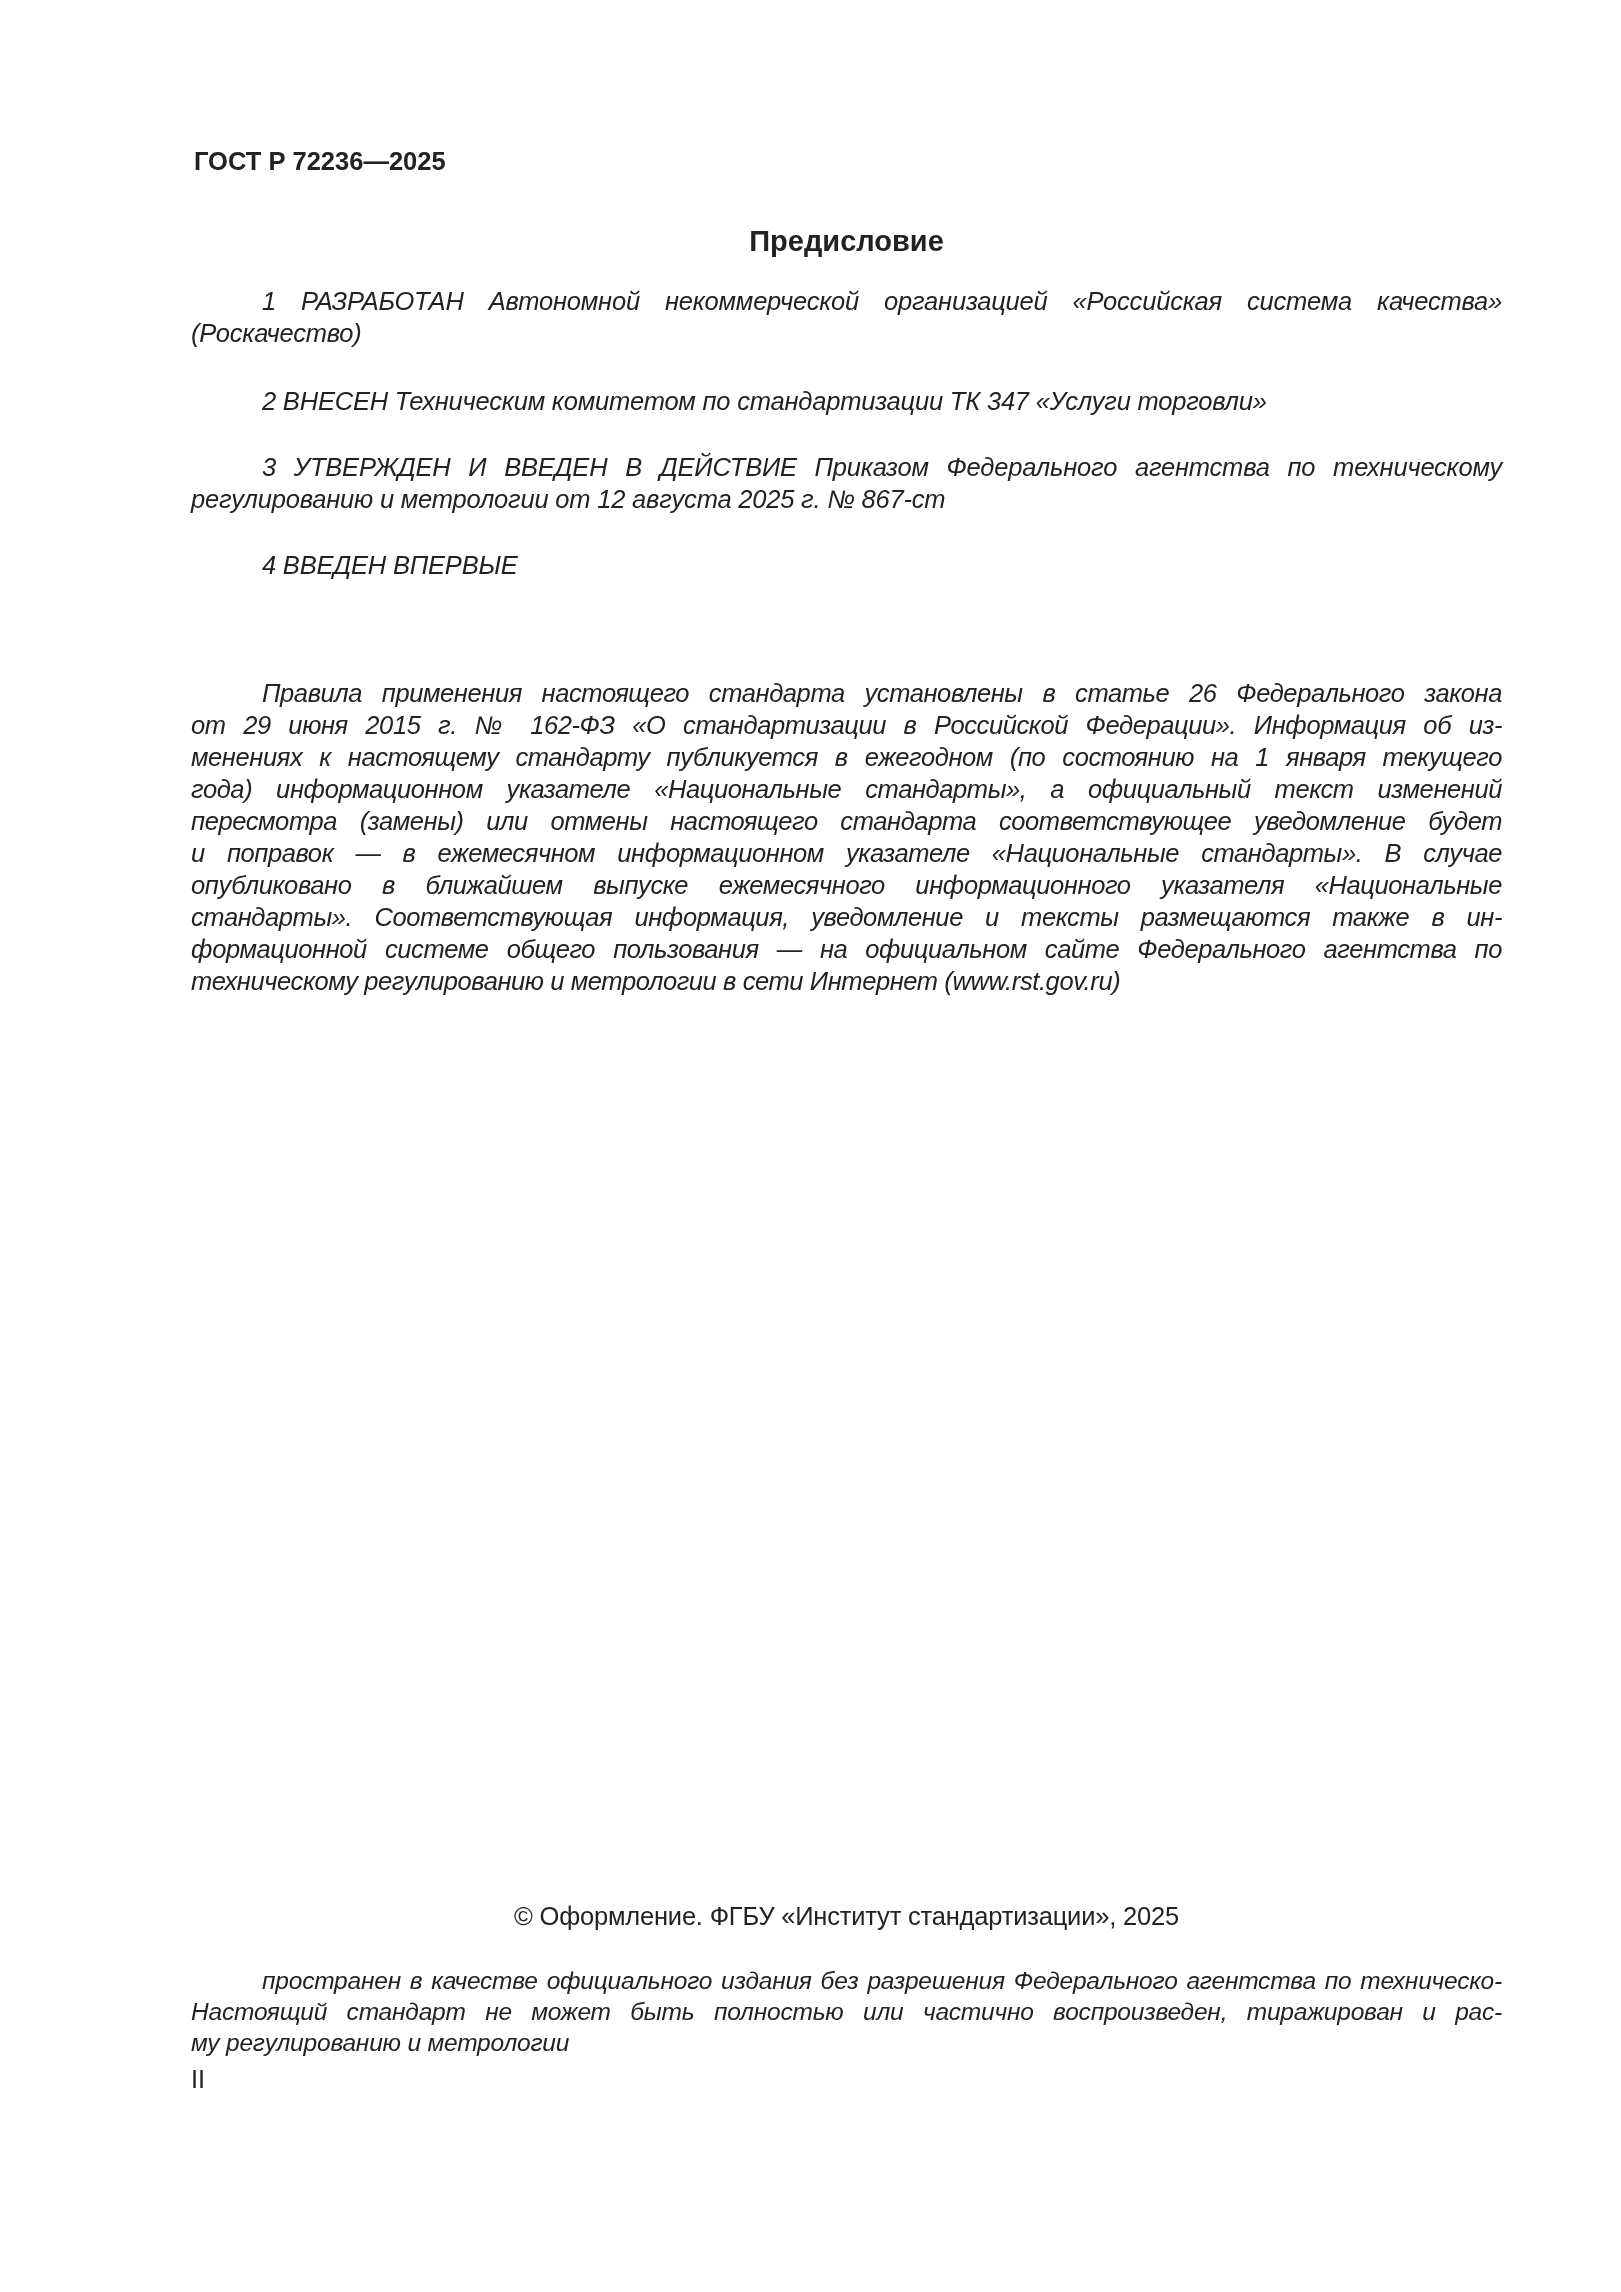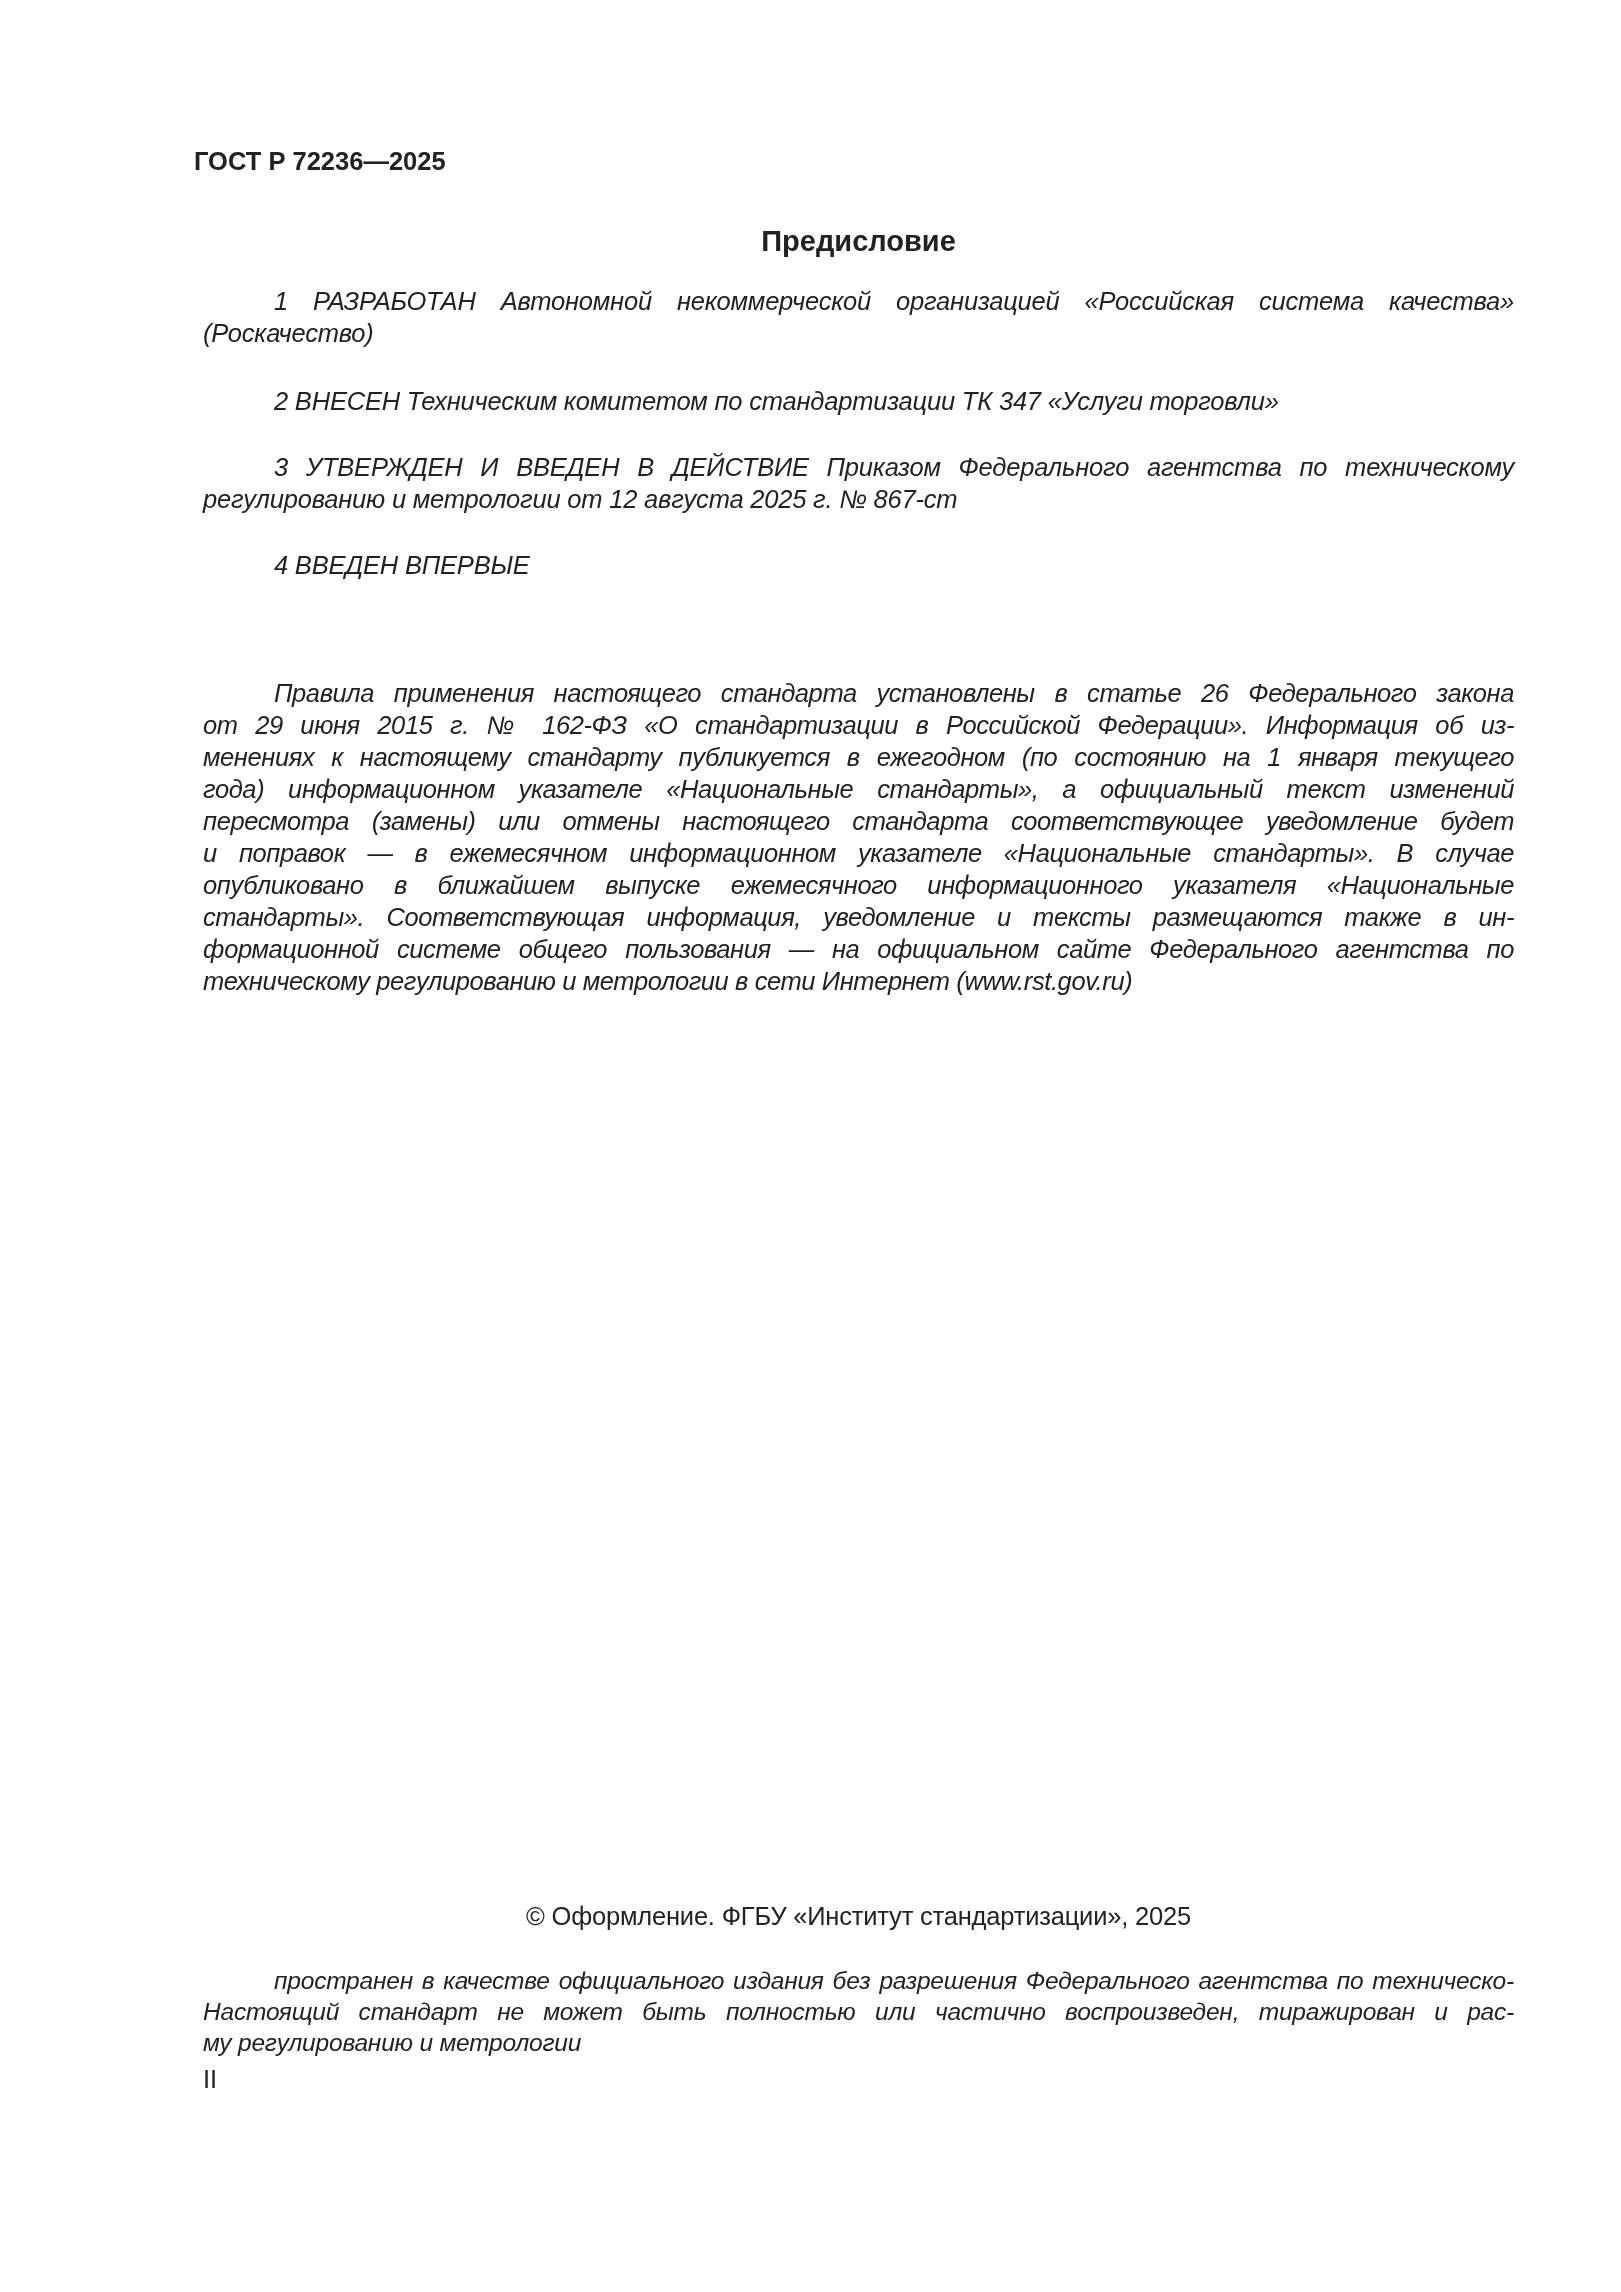--- a/index.html
+++ b/index.html
@@ -11,21 +11,21 @@
     position: relative;
     width: 1615px;
     height: 2293px;
     background: #ffffff;
     font-family: "Liberation Sans", sans-serif;
     color: #222222;
     overflow: hidden;
   }
   .block {
     position: absolute;
-    left: 203px;
+    left: 191px;
     width: 1311px;
     font-size: 25.5px;
     line-height: 32px;
     letter-spacing: -0.2px;
   }
   .line {
     text-align: justify;
     text-align-last: justify;
     font-style: italic;
   }

